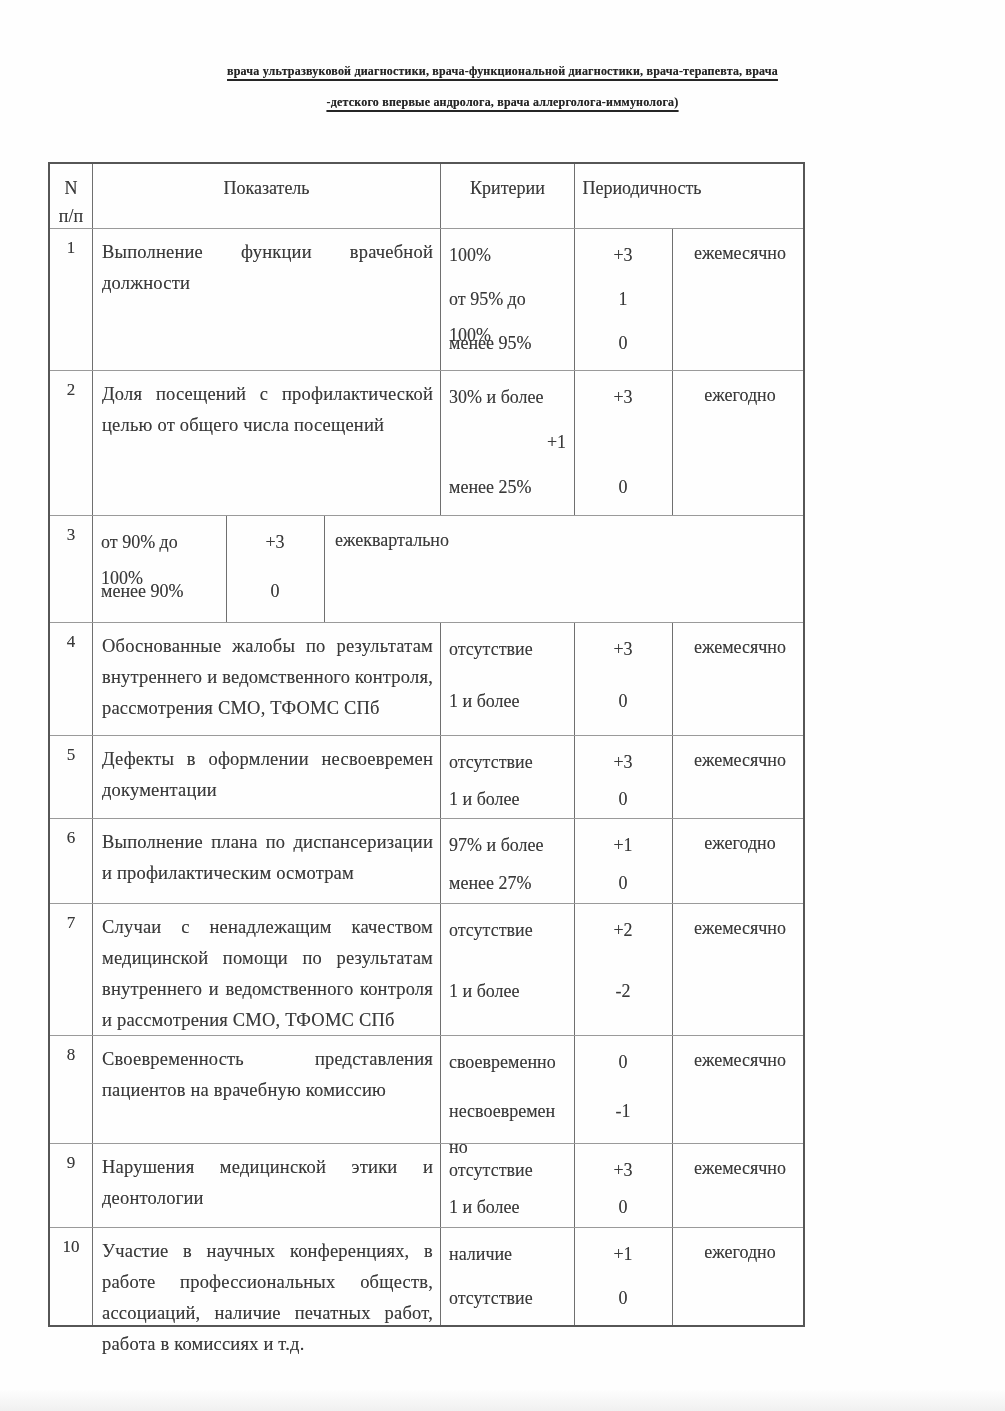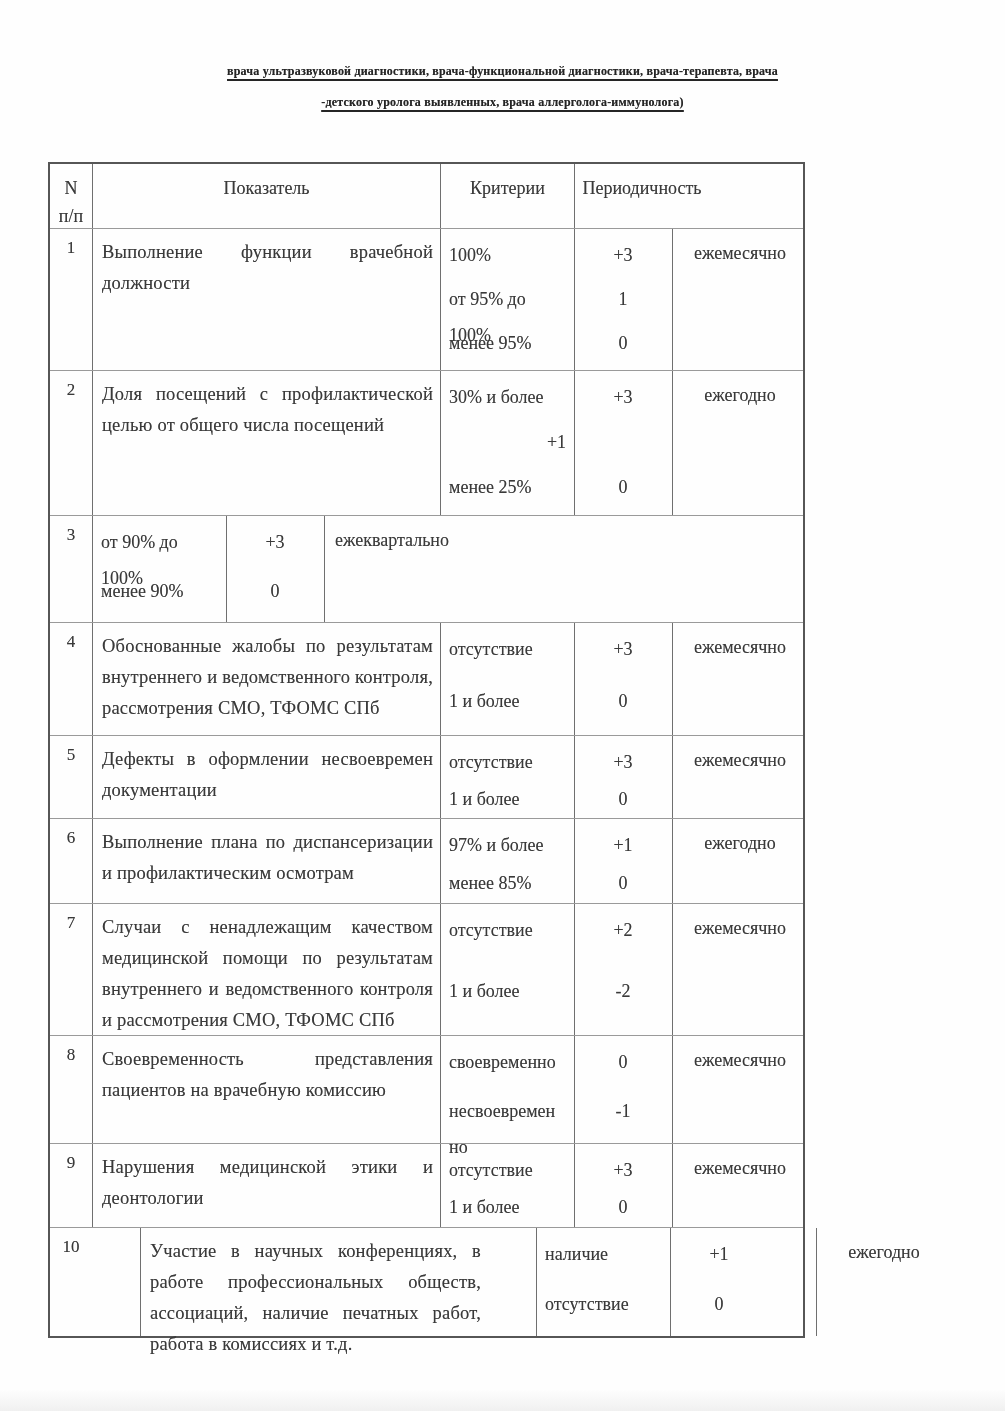--- a/index.html
+++ b/index.html
@@ -106,21 +106,21 @@
     pointer-events:none;
   }
 </style>
 </head>
 <body>
 
 <div class="page">
 
   <div class="doc-title">
     <div class="title-line">врача ультразвуковой диагностики, врача-функциональной диагностики, врача-терапевта, врача</div>
-    <div class="title-line">-детского уролога выявленных, врача аллерголога-иммунолога)</div>
+    <div class="title-line">-детского впервые андролога, врача аллерголога-иммунолога)</div>
   </div>
 
   <div class="kpi-table">
     <div class="thead">
       <div class="hcell h-num">N
 п/п</div>
       <div class="hcell h-ind">Показатель</div>
       <div class="hcell h-crit">Критерии</div>
       <div class="hcell h-per">Периодичность</div>
     </div>
@@ -215,21 +215,21 @@
         </div>
         <div class="trow" style="height: 85px;">
           <div class="cell c-num">6</div>
           <div class="cell c-ind"><div style="display: inline;">Выполнение плана по диспансеризации и профилактическим осмотрам</div><div class="u" style="display: inline;"></div></div>
           <div class="cell c-pairs">
             <div class="pair">
               <div class="crit">97% и более</div>
               <div class="score">+1</div>
             </div>
             <div class="pair">
-              <div class="crit">менее 85%</div>
+              <div class="crit">менее 27%</div>
               <div class="score">0</div>
             </div>
             <div class="vline"></div>
           </div>
           <div class="cell c-per">ежегодно</div>
         </div>
         <div class="trow" style="height: 132px;">
           <div class="cell c-num">7</div>
           <div class="cell c-ind"><div style="display: inline;">Случаи с ненадлежащим качеством медицинской помощи по результатам внутреннего и ведомственного контроля и рассмотрения СМО, ТФОМС СПб</div><div class="u" style="display: inline;"></div></div>
           <div class="cell c-pairs">
@@ -271,21 +271,21 @@
               <div class="score">+3</div>
             </div>
             <div class="pair">
               <div class="crit">1 и более</div>
               <div class="score">0</div>
             </div>
             <div class="vline"></div>
           </div>
           <div class="cell c-per">ежемесячно</div>
         </div>
-        <div class="trow" style="height: 109px; gap: 48px;">
+        <div class="trow" style="height: 98px;">
           <div class="cell c-num">10</div>
           <div class="cell c-ind"><div style="display: inline;">Участие в научных конференциях, в работе профессиональных обществ, ассоциаций, наличие печатных работ, работа в комиссиях и т.д.</div><div class="u" style="display: inline;"></div></div>
           <div class="cell c-pairs">
             <div class="pair">
               <div class="crit">наличие</div>
               <div class="score">+1</div>
             </div>
             <div class="pair">
               <div class="crit">отсутствие</div>
               <div class="score">0</div>

